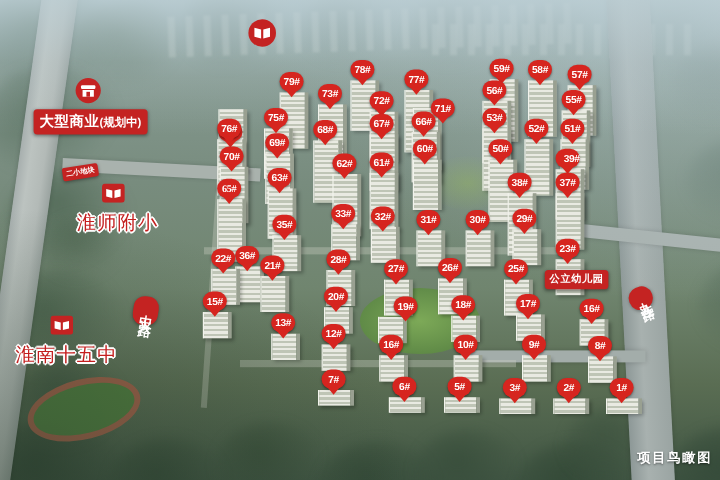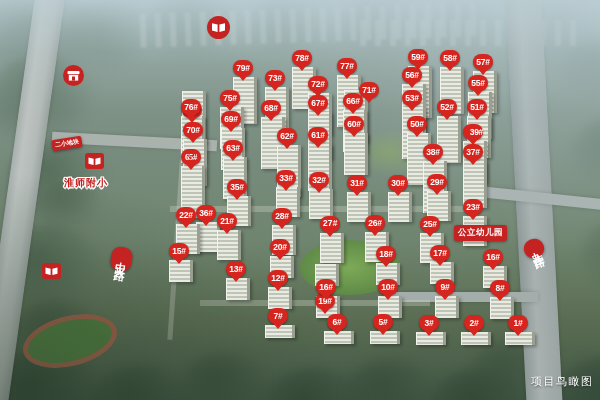--- a/index.html
+++ b/index.html
@@ -38,26 +38,26 @@
   .banner{position:absolute;background:#c42322;color:#fff;font-weight:bold;border-radius:3px;
           box-shadow:0 1px 3px rgba(0,0,0,.4);white-space:nowrap;z-index:20;}
   .school-banner{left:166px;top:42px;font-size:12.5px;padding:2px 6px;letter-spacing:1px;}
   .commercial-banner{left:28px;top:91px;font-size:12px;padding:2px 5px;letter-spacing:.5px;}
   .commercial-banner .note{font-size:9.5px;letter-spacing:0;}
   .kg-banner{left:454px;top:225px;font-size:8.5px;padding:2px 4px;letter-spacing:.5px;}
   .plot-banner{left:52px;top:138px;font-size:6px;padding:1px 3px;transform:rotate(-9deg);border-radius:2px;}
   .vroad{writing-mode:vertical-rl;text-orientation:upright;border-radius:9px;z-index:20;}
   .vroad-left{left:111px;top:247px;font-size:11px;letter-spacing:4px;padding:6px 3px;transform:rotate(9deg);}
   .vroad-right{left:524px;top:239px;font-size:10.5px;letter-spacing:3px;padding:5px 3px;transform:rotate(-22deg);}
-  .stroke-label{position:absolute;color:#c41f1f;font-weight:bold;font-size:10px;letter-spacing:1px;z-index:20;
+  .stroke-label{position:absolute;color:#c41f1f;font-weight:normal;font-size:16px;letter-spacing:1px;z-index:20;
        text-shadow:-1px -1px 0 #fff,1px -1px 0 #fff,-1px 1px 0 #fff,1px 1px 0 #fff,
                    -1.5px 0 0 #fff,1.5px 0 0 #fff,0 -1.5px 0 #fff,0 1.5px 0 #fff;}
   .primary-label{left:64px;top:176px;}
   .middle-label{left:13px;top:286px;}
-  .watermark{position:absolute;left:531px;top:374px;color:#fff;font-size:11px;font-weight:normal;
+  .watermark{position:absolute;left:531px;top:374px;color:#fff;font-size:11px;font-weight:bold;
        letter-spacing:1.5px;text-shadow:0 1px 2px rgba(0,0,0,.55);z-index:20;}
   .icon{position:absolute;z-index:20;}
 </style>
 </head>
 <body>
 
 <div class="stage">
 
   <div class="layer">
       <div class="tree" style="left: -20px; top: -15px; width: 120px; height: 96px; background: radial-gradient(at 40% 35%, rgba(70, 96, 78, 0.6), transparent 70%);"></div>
@@ -180,33 +180,33 @@
       <div class="pin" style="left: 196px; top: 205px;">36#</div>
       <div class="bldg" style="left: 176px; top: 224px; width: 20px; height: 30px;"></div>
       <div class="pin" style="left: 176px; top: 207px;">22#</div>
       <div class="bldg" style="left: 272px; top: 225px; width: 20px; height: 30px;"></div>
       <div class="pin" style="left: 272px; top: 208px;">28#</div>
       <div class="bldg" style="left: 217px; top: 230px; width: 20px; height: 30px;"></div>
       <div class="pin" style="left: 217px; top: 213px;">21#</div>
       <div class="bldg" style="left: 365px; top: 232px; width: 20px; height: 30px;"></div>
       <div class="pin" style="left: 365px; top: 215px;">26#</div>
       <div class="bldg" style="left: 320px; top: 233px; width: 20px; height: 30px;"></div>
-      <div class="pin" style="left: 320px; top: 216px; font-family: Liberation Mono, monospace;">27#</div>
+      <div class="pin" style="left: 320px; top: 216px;">27#</div>
       <div class="bldg" style="left: 420px; top: 233px; width: 20px; height: 30px;"></div>
       <div class="pin" style="left: 420px; top: 216px;">25#</div>
       <div class="bldg" style="left: 270px; top: 256px; width: 20px; height: 22px;"></div>
       <div class="pin" style="left: 270px; top: 239px;">20#</div>
       <div class="bldg" style="left: 169px; top: 260px; width: 20px; height: 22px;"></div>
       <div class="pin" style="left: 169px; top: 243px;">15#</div>
       <div class="bldg" style="left: 430px; top: 262px; width: 20px; height: 22px;"></div>
       <div class="pin" style="left: 430px; top: 245px;">17#</div>
       <div class="bldg" style="left: 376px; top: 263px; width: 20px; height: 22px;"></div>
       <div class="pin" style="left: 376px; top: 246px;">18#</div>
       <div class="bldg" style="left: 315px; top: 264px; width: 20px; height: 22px;"></div>
-      <div class="pin" style="left: 315px; top: 247px; margin-top: 46px;">19#</div>
+      <div class="pin" style="left: 328px; top: 247px;">19#</div>
       <div class="bldg" style="left: 483px; top: 266px; width: 20px; height: 22px;"></div>
       <div class="pin" style="left: 483px; top: 249px;">16#</div>
       <div class="bldg" style="left: 226px; top: 278px; width: 20px; height: 22px;"></div>
       <div class="pin" style="left: 226px; top: 261px;">13#</div>
       <div class="bldg" style="left: 268px; top: 287px; width: 20px; height: 22px;"></div>
       <div class="pin" style="left: 268px; top: 270px;">12#</div>
       <div class="bldg" style="left: 316px; top: 296px; width: 20px; height: 22px;"></div>
       <div class="pin" style="left: 316px; top: 279px;">16#</div>
       <div class="bldg" style="left: 378px; top: 296px; width: 20px; height: 22px;"></div>
       <div class="pin" style="left: 378px; top: 279px;">10#</div>
@@ -232,33 +232,35 @@
     <circle cx="12.5" cy="12.5" r="11.5" fill="#c42322"></circle>
     <path d="M6 8.2 L11.6 9.6 V17 L6 15.6 Z M19 8.2 L13.4 9.6 V17 L19 15.6 Z" fill="#fff"></path>
   </svg>
 
   <svg class="icon" style="left:62px;top:64px;" width="23" height="23" viewBox="0 0 23 23">
     <circle cx="11.5" cy="11.5" r="10.5" fill="#c42322"></circle>
     <rect x="5.5" y="7" width="12" height="3.2" rx="1" fill="#fff"></rect>
     <rect x="6.8" y="11" width="9.4" height="5.6" fill="#fff"></rect>
     <rect x="10" y="12.5" width="3" height="4.1" fill="#c42322"></rect>
   </svg>
+  <div class="banner commercial-banner"><span>大型商业</span><span class="note">(规划中)</span></div>
 
   <div class="banner plot-banner">二小地块</div>
 
   <svg class="icon" style="left:85px;top:153px;" width="19" height="16" viewBox="0 0 19 16">
     <rect x="0" y="0" width="19" height="16" rx="3" fill="#c42322"></rect>
     <path d="M3.5 4.5 L8.6 5.7 V12 L3.5 10.8 Z M15.5 4.5 L10.4 5.7 V12 L15.5 10.8 Z" fill="#fff"></path>
   </svg>
   <div class="stroke-label primary-label">淮师附小</div>
 
   <svg class="icon" style="left:42px;top:263px;" width="19" height="16" viewBox="0 0 19 16">
     <rect x="0" y="0" width="19" height="16" rx="3" fill="#c42322"></rect>
     <path d="M3.5 4.5 L8.6 5.7 V12 L3.5 10.8 Z M15.5 4.5 L10.4 5.7 V12 L15.5 10.8 Z" fill="#fff"></path>
   </svg>
+  <div class="stroke-label middle-label">淮南十五中</div>
 
   <div class="banner kg-banner">公立幼儿园</div>
 
   <div class="banner vroad vroad-left">中兴路</div>
   <div class="banner vroad vroad-right">九连路</div>
 
   <div class="watermark">项目鸟瞰图</div>
 </div>
 
 </body></html>

